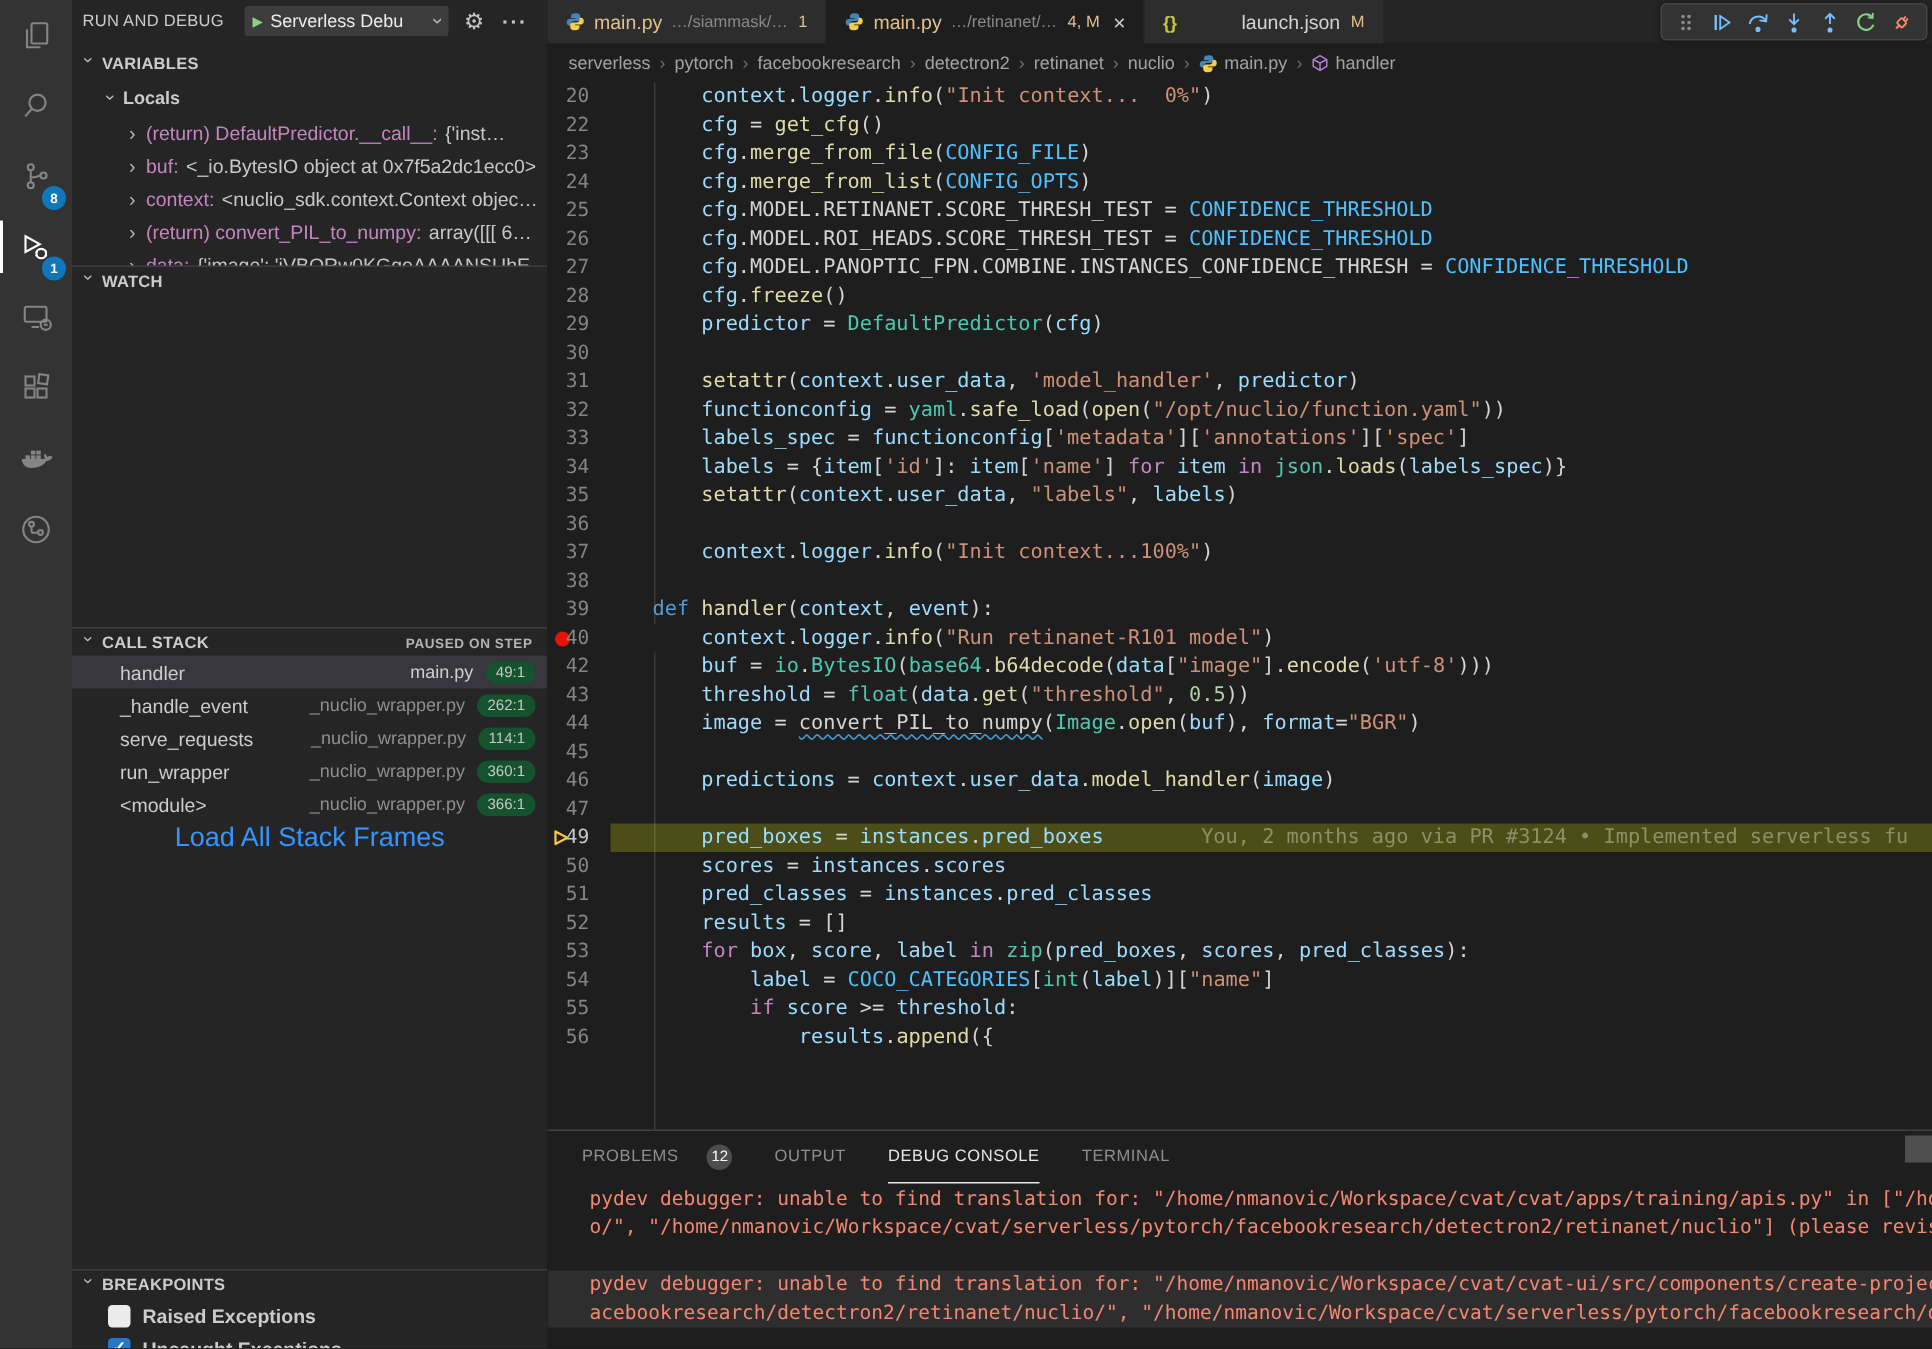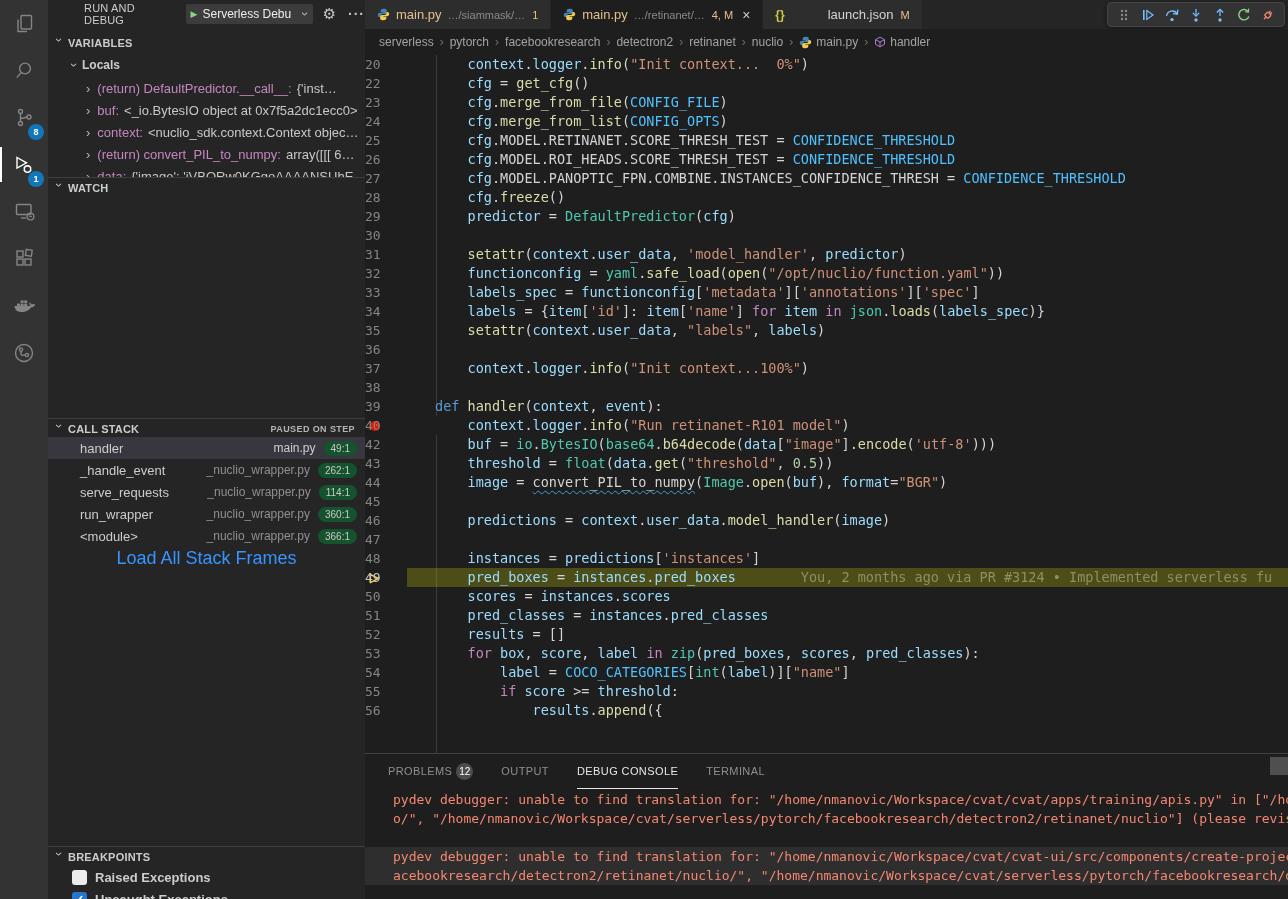--- a/index.html
+++ b/index.html
@@ -14,21 +14,21 @@
   .ab-item .stroke { stroke:#858585; fill:none; stroke-width:1.4; }
   .ab-item.active .stroke { stroke:#ffffff; }
   .ab-item .fillicon { fill:#858585; }
   .ab-item.active::before { content:""; position:absolute; left:0; top:6px; bottom:6px; width:2px; background:#ffffff; }
   .ab-badge { position:absolute; right:4px; bottom:1px; min-width:16px; height:16px; border-radius:9px;
     background:#1177bb; color:#fff; font-size:9px; line-height:16px; text-align:center; font-weight:bold; }
 
   
   .sidebar { position:absolute; left:48px; top:0; width:317px; height:899px; background:#252526; color:#cccccc; overflow:hidden; }
   .sb-top { position:absolute; top:0; left:0; right:0; height:27px; display:flex; align-items:center; }
-  .sb-title { margin-left:36px; font-size:11px; color:#cccccc; letter-spacing:.2px; }
+  .sb-title { margin-left:7px; font-size:11px; color:#cccccc; letter-spacing:.2px; }
   .launch-select { margin-left:14px; height:20px; width:136px; background:#3c3c3c; border-radius:2px;
     display:flex; align-items:center; padding:0 5px; cursor:pointer; }
   .launch-play { color:#89d185; font-size:9px; margin-right:5px; }
   .launch-label { font-size:12px; color:#ededed; white-space:nowrap; overflow:hidden; flex:1; }
   .chev { display:inline-block; transform:rotate(90deg); color:#bbbbbb; font-size:13px; line-height:10px; }
   .sb-gear { margin-left:10px; color:#c5c5c5; font-size:15px; cursor:pointer; }
   .sb-more { margin-left:12px; color:#c5c5c5; font-size:14px; letter-spacing:1px; cursor:pointer; font-weight:bold; }
 
   .sec-head { position:absolute; left:0; right:0; height:20px; display:flex; align-items:center; cursor:pointer; }
   .sec-head .tw { display:inline-block; transform:rotate(90deg); color:#c5c5c5; font-size:12px; width:10px; margin-left:6px; }
@@ -84,38 +84,38 @@
     padding-left:14px; font-size:12px; color:#a3a3a3; background:#1e1e1e; }
   .bc-item { display:flex; align-items:center; cursor:pointer; white-space:nowrap; }
   .bc-sep { color:#6e6e6e; margin:0 6px; font-size:12px; }
   .bc-item .bicon { margin-right:4px; display:flex; }
 
   
   .code { position:absolute; top:55px; left:0; right:0; height:698px; overflow:hidden;
     font-family:"DejaVu Sans Mono", monospace; font-size:13.5px; }
   .guide { position:absolute; left:71px; width:1px; background:#3b3b3b; }
   .cl { position:relative; height:19px; line-height:19px; white-space:pre; }
-  .cl .num { position:absolute; left:0; top:0; width:40px; text-align:left; color:#858585; font-size:13px; }
+  .cl .num { position:absolute; left:0; top:0; width:40px; text-align:center; color:#858585; font-size:13px; }
   .cl.cur .num { color:#c6c6c6; }
   .cl .bpdot { position:absolute; left:5px; top:4.5px; width:10px; height:10px; border-radius:50%; background:#e51400; }
   .cl .curarrow { position:absolute; left:3px; top:3px; }
   .cl .codetext { position:absolute; left:70px; top:0; }
   .cl.cur::before { content:""; position:absolute; left:42px; right:0; top:0; bottom:0; background:rgba(255,255,0,0.21); }
   .cl .blame { color:#8f8f66; }
   .tk-pl{color:#d4d4d4} .tk-v{color:#9cdcfe} .tk-f{color:#dcdcaa} .tk-s{color:#ce9178}
   .tk-k{color:#569cd6} .tk-kc{color:#c586c0} .tk-cl{color:#4ec9b0} .tk-n{color:#b5cea8} .tk-c{color:#4fc1ff}
   .tk-uf{color:#d4d4d4; text-decoration:underline wavy #3e9cd6 1px; text-underline-offset:3px;}
 
   
   .panel { position:absolute; top:753px; left:0; right:0; bottom:0; background:#1e1e1e; border-top:1px solid #414141; }
   .panel-tabs { position:absolute; top:0; left:0; right:0; height:35px; display:flex; align-items:center; padding-left:23px; }
   .ptab { display:flex; align-items:center; margin-right:28px; font-size:11px; letter-spacing:.4px; color:#8f8f8f;
     height:35px; cursor:pointer; border-bottom:1px solid transparent; }
   .ptab.active { color:#e7e7e7; border-bottom:1px solid #e7e7e7; }
-  .ptab .pbadge { margin-left:4px; background:#4d4d4d; color:#fff; border-radius:9px; min-width:17px; height:17px;
+  .ptab .pbadge { margin-left:19px; background:#4d4d4d; color:#fff; border-radius:9px; min-width:17px; height:17px;
     font-size:10px; line-height:17px; text-align:center; letter-spacing:0; }
   .console { position:absolute; top:36px; left:0; right:0; bottom:0; overflow:hidden;
     font-family:"DejaVu Sans Mono", monospace; font-size:13px; color:#f48771; }
   .cblock { padding:0 0 0 28px; white-space:pre; }
   .cblock.hl { background:#2e2e2e; }
   .cblock + .cblock { margin-top:19px; }
   .cline { height:19px; line-height:19px; }
   .pscroll { position:absolute; right:0; top:3px; width:18px; height:18px; background:#4f4f4f; }
 </style>
 </head>
@@ -459,21 +459,20 @@
         <div class="cl"><span class="num">37</span><span class="codetext"><span class="tk-pl">    </span><span class="tk-v">context</span><span class="tk-pl">.</span><span class="tk-v">logger</span><span class="tk-pl">.</span><span class="tk-f">info</span><span class="tk-pl">(</span><span class="tk-s">"Init context...100%"</span><span class="tk-pl">)</span></span></div>
         <div class="cl"><span class="num">38</span><span class="codetext"></span></div>
         <div class="cl"><span class="num">39</span><span class="codetext"><span class="tk-k">def</span><span class="tk-pl"> </span><span class="tk-f">handler</span><span class="tk-pl">(</span><span class="tk-v">context</span><span class="tk-pl">, </span><span class="tk-v">event</span><span class="tk-pl">):</span></span></div>
         <div class="cl"><span class="bpdot"></span><span class="num">40</span><span class="codetext"><span class="tk-pl">    </span><span class="tk-v">context</span><span class="tk-pl">.</span><span class="tk-v">logger</span><span class="tk-pl">.</span><span class="tk-f">info</span><span class="tk-pl">(</span><span class="tk-s">"Run retinanet-R101 model"</span><span class="tk-pl">)</span></span></div>
         <div class="cl"><span class="num">42</span><span class="codetext"><span class="tk-pl">    </span><span class="tk-v">buf</span><span class="tk-pl"> = </span><span class="tk-cl">io</span><span class="tk-pl">.</span><span class="tk-cl">BytesIO</span><span class="tk-pl">(</span><span class="tk-cl">base64</span><span class="tk-pl">.</span><span class="tk-f">b64decode</span><span class="tk-pl">(</span><span class="tk-v">data</span><span class="tk-pl">[</span><span class="tk-s">"image"</span><span class="tk-pl">].</span><span class="tk-f">encode</span><span class="tk-pl">(</span><span class="tk-s">'utf-8'</span><span class="tk-pl">)))</span></span></div>
         <div class="cl"><span class="num">43</span><span class="codetext"><span class="tk-pl">    </span><span class="tk-v">threshold</span><span class="tk-pl"> = </span><span class="tk-cl">float</span><span class="tk-pl">(</span><span class="tk-v">data</span><span class="tk-pl">.</span><span class="tk-f">get</span><span class="tk-pl">(</span><span class="tk-s">"threshold"</span><span class="tk-pl">, </span><span class="tk-n">0.5</span><span class="tk-pl">))</span></span></div>
         <div class="cl"><span class="num">44</span><span class="codetext"><span class="tk-pl">    </span><span class="tk-v">image</span><span class="tk-pl"> = </span><span class="tk-uf">convert_PIL_to_numpy</span><span class="tk-pl">(</span><span class="tk-cl">Image</span><span class="tk-pl">.</span><span class="tk-f">open</span><span class="tk-pl">(</span><span class="tk-v">buf</span><span class="tk-pl">), </span><span class="tk-v">format</span><span class="tk-pl">=</span><span class="tk-s">"BGR"</span><span class="tk-pl">)</span></span></div>
         <div class="cl"><span class="num">45</span><span class="codetext"></span></div>
         <div class="cl"><span class="num">46</span><span class="codetext"><span class="tk-pl">    </span><span class="tk-v">predictions</span><span class="tk-pl"> = </span><span class="tk-v">context</span><span class="tk-pl">.</span><span class="tk-v">user_data</span><span class="tk-pl">.</span><span class="tk-f">model_handler</span><span class="tk-pl">(</span><span class="tk-v">image</span><span class="tk-pl">)</span></span></div>
         <div class="cl"><span class="num">47</span><span class="codetext"></span></div>
-        <div class="cl"><span class="num">48</span><span class="codetext"><span class="tk-pl">    </span><span class="tk-v">instances</span><span class="tk-pl"> = </span><span class="tk-v">predictions</span><span class="tk-pl">[</span><span class="tk-s">'instances'</span><span class="tk-pl">]</span></span></div>
         <div class="cl cur"><span class="curarrow"><svg width="13" height="13" viewBox="0 0 14 14">
               <path d="M2.5 2.5 L11 7 L2.5 11.5 Z" fill="none" stroke="#f5c942" stroke-width="1.6" stroke-linejoin="round"></path>
             </svg></span><span class="num">49</span><span class="codetext"><span class="tk-pl">    </span><span class="tk-v">pred_boxes</span><span class="tk-pl"> = </span><span class="tk-v">instances</span><span class="tk-pl">.</span><span class="tk-v">pred_boxes</span><span class="blame">        You, 2 months ago via PR #3124 • Implemented serverless fu</span></span></div>
         <div class="cl"><span class="num">50</span><span class="codetext"><span class="tk-pl">    </span><span class="tk-v">scores</span><span class="tk-pl"> = </span><span class="tk-v">instances</span><span class="tk-pl">.</span><span class="tk-v">scores</span></span></div>
         <div class="cl"><span class="num">51</span><span class="codetext"><span class="tk-pl">    </span><span class="tk-v">pred_classes</span><span class="tk-pl"> = </span><span class="tk-v">instances</span><span class="tk-pl">.</span><span class="tk-v">pred_classes</span></span></div>
         <div class="cl"><span class="num">52</span><span class="codetext"><span class="tk-pl">    </span><span class="tk-v">results</span><span class="tk-pl"> = []</span></span></div>
         <div class="cl"><span class="num">53</span><span class="codetext"><span class="tk-pl">    </span><span class="tk-kc">for</span><span class="tk-pl"> </span><span class="tk-v">box</span><span class="tk-pl">, </span><span class="tk-v">score</span><span class="tk-pl">, </span><span class="tk-v">label</span><span class="tk-pl"> </span><span class="tk-kc">in</span><span class="tk-pl"> </span><span class="tk-cl">zip</span><span class="tk-pl">(</span><span class="tk-v">pred_boxes</span><span class="tk-pl">, </span><span class="tk-v">scores</span><span class="tk-pl">, </span><span class="tk-v">pred_classes</span><span class="tk-pl">):</span></span></div>
         <div class="cl"><span class="num">54</span><span class="codetext"><span class="tk-pl">        </span><span class="tk-v">label</span><span class="tk-pl"> = </span><span class="tk-c">COCO_CATEGORIES</span><span class="tk-pl">[</span><span class="tk-cl">int</span><span class="tk-pl">(</span><span class="tk-v">label</span><span class="tk-pl">)][</span><span class="tk-s">"name"</span><span class="tk-pl">]</span></span></div>
         <div class="cl"><span class="num">55</span><span class="codetext"><span class="tk-pl">        </span><span class="tk-kc">if</span><span class="tk-pl"> </span><span class="tk-v">score</span><span class="tk-pl"> &gt;= </span><span class="tk-v">threshold</span><span class="tk-pl">:</span></span></div>
         <div class="cl"><span class="num">56</span><span class="codetext"><span class="tk-pl">            </span><span class="tk-v">results</span><span class="tk-pl">.</span><span class="tk-f">append</span><span class="tk-pl">({</span></span></div>

